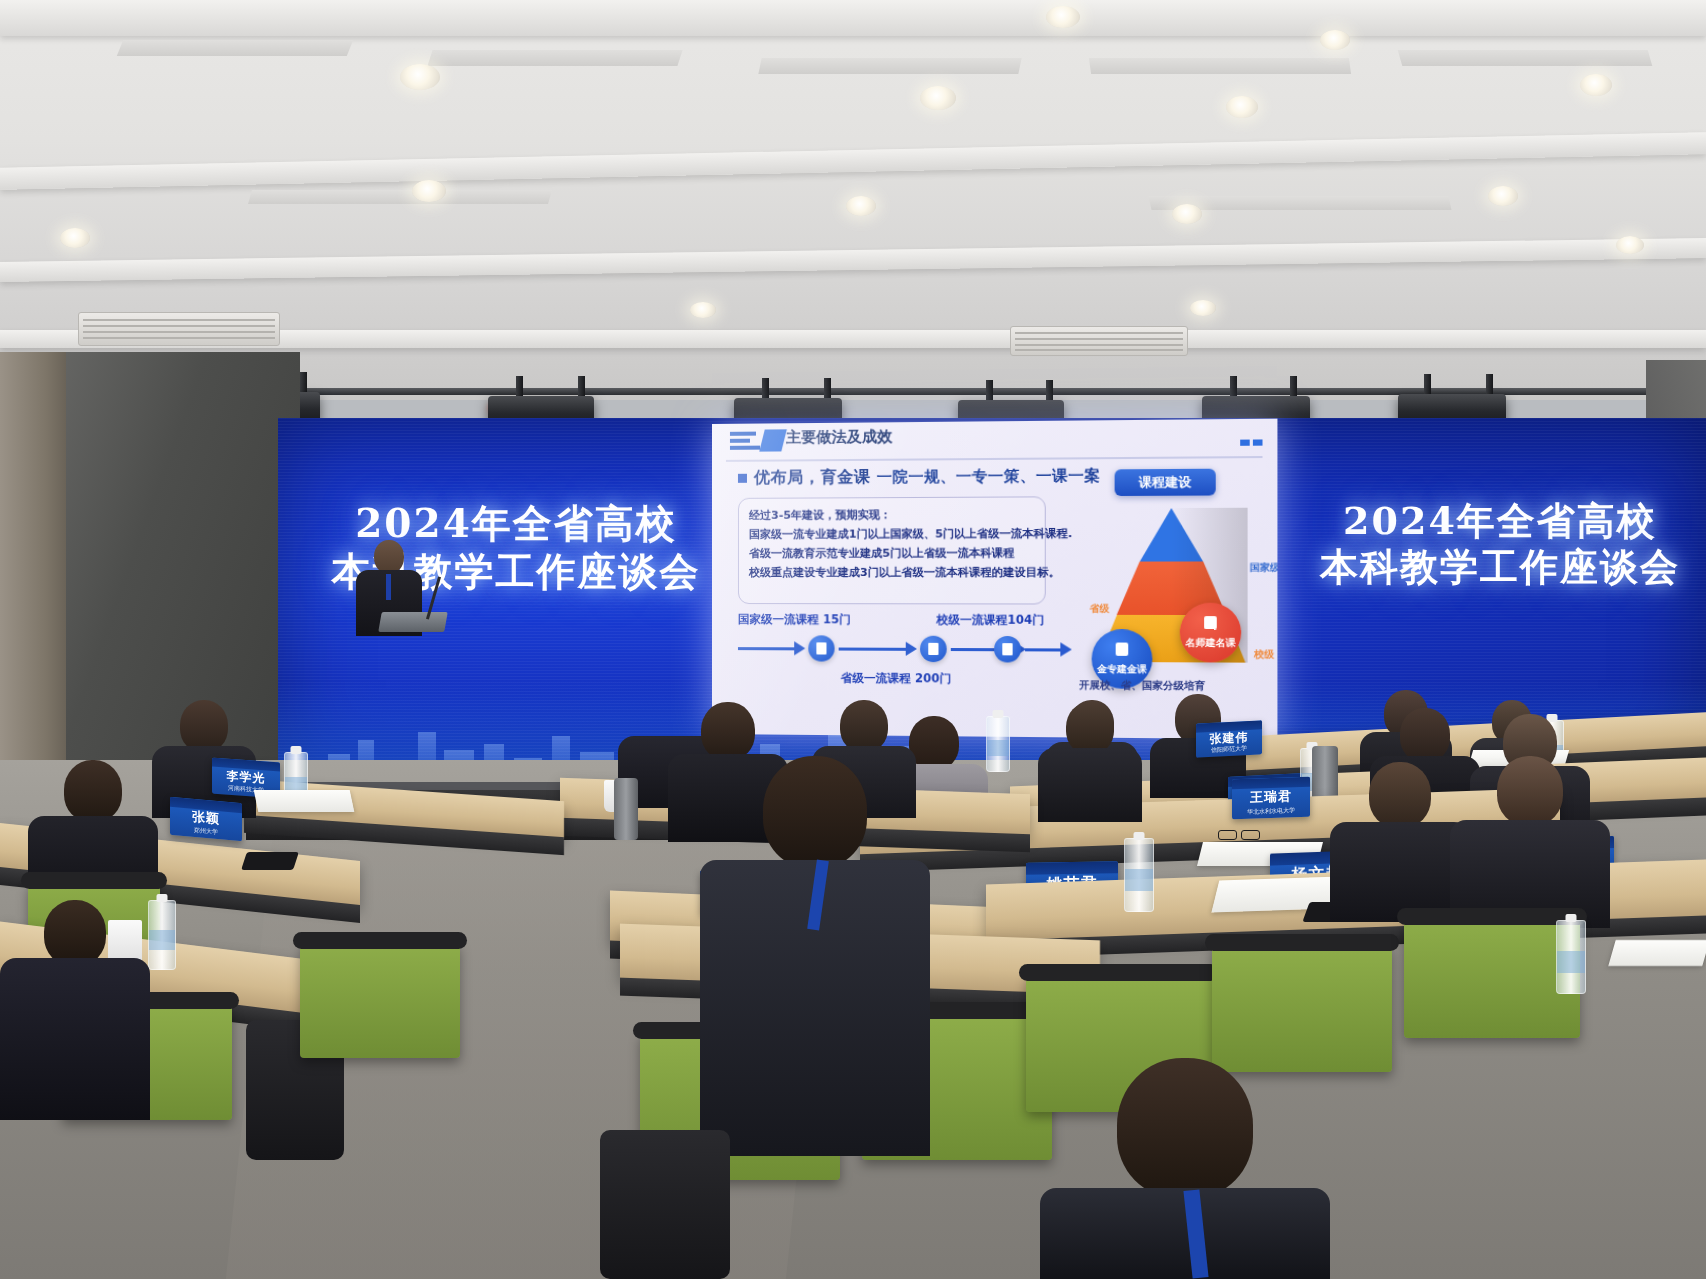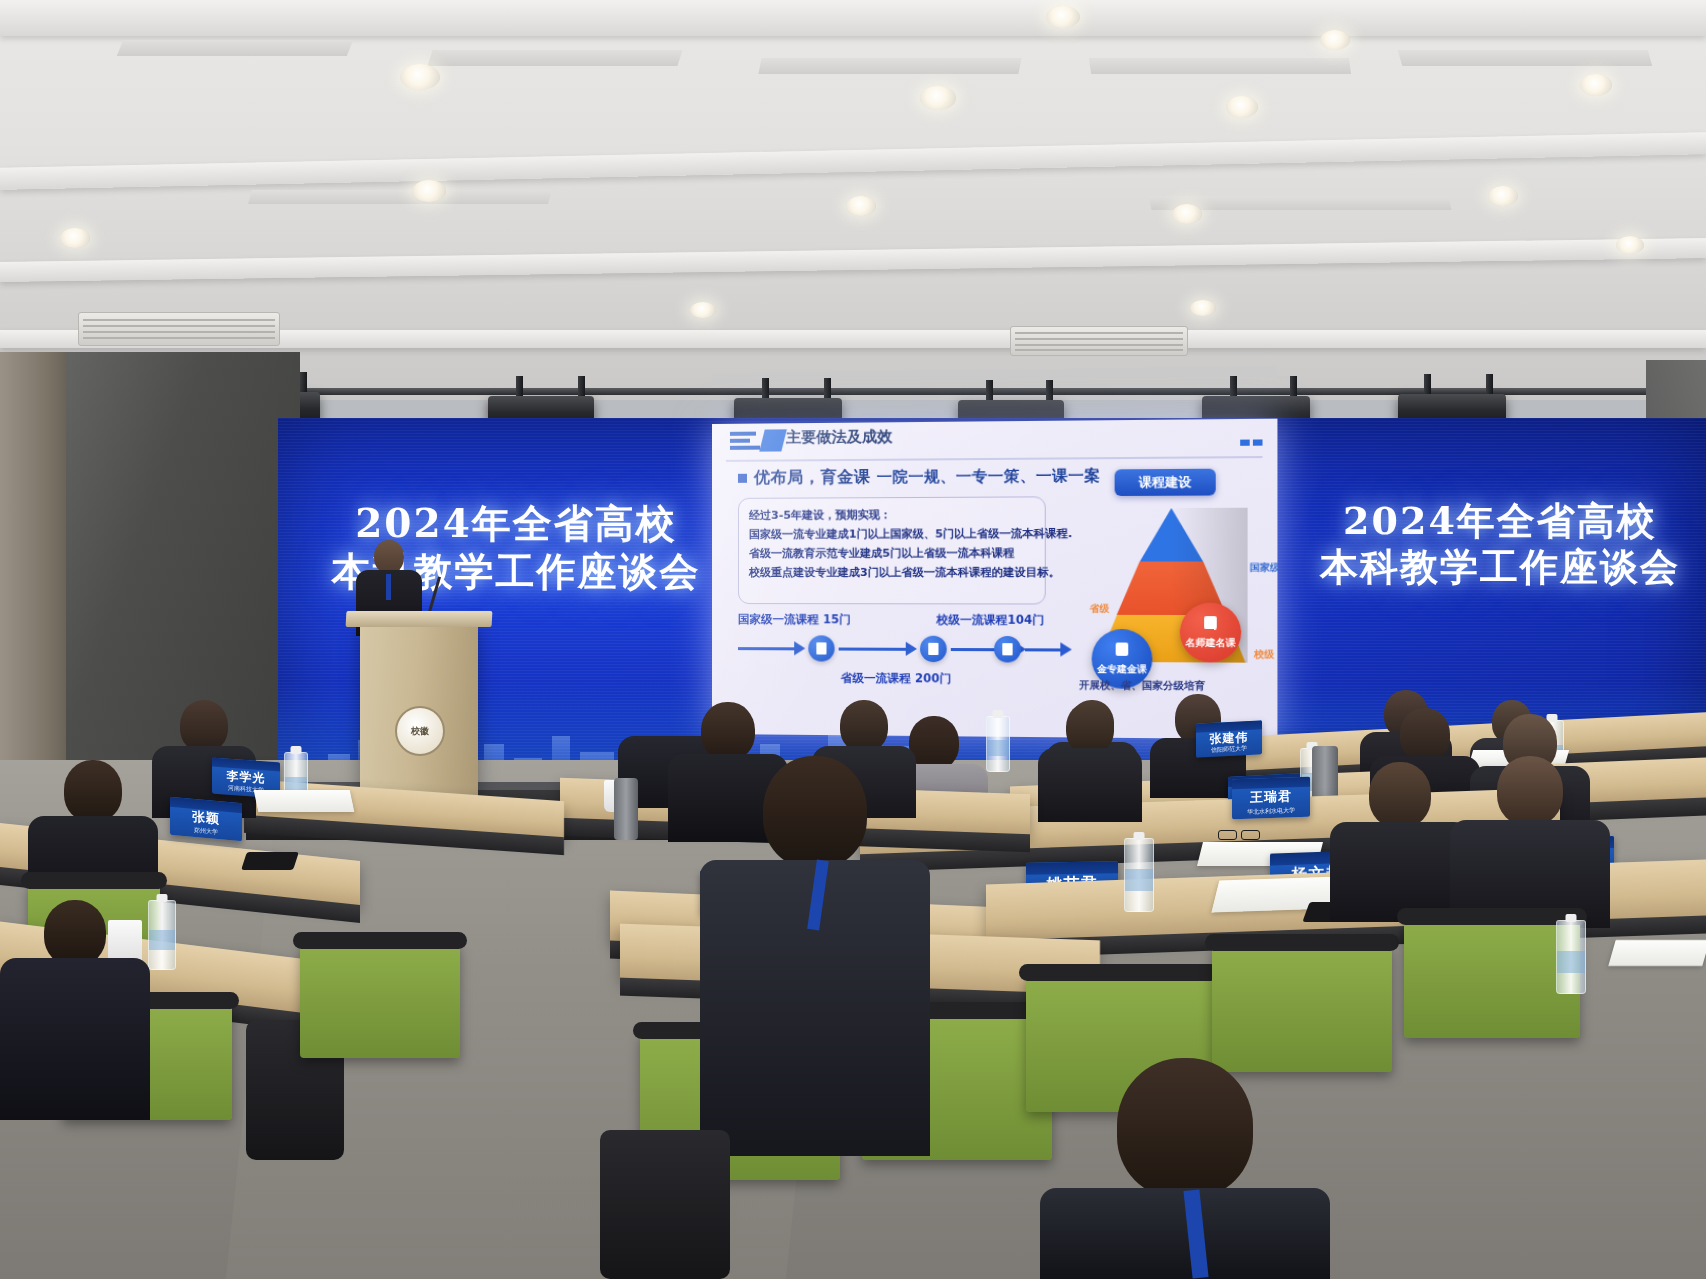--- a/index.html
+++ b/index.html
@@ -424,26 +424,20 @@
   <div class="platform">
       <div class="edge"></div>
     </div>
   <div class="speaker">
     <div class="head"></div>
       <div class="body"></div>
       <div class="lanyard"></div>
   </div>
   <div class="laptop"></div>
   <div class="mic"></div>
-  <div class="podium">
-    <div class="top"></div>
-    <div class="emblem">
-      <b>校徽</b>
-    </div>
-  </div>
 
   <div class="desk" style="left:1180px;top:726px;width:526px;height:36px;transform:skewY(-3deg);">
       <div class="front"></div>
     </div>
   <div class="person" style="left:1360px;top:690px;width:92px;height:96px;">
     <div class="head" style="top:0;width:44px;height:48px;background:linear-gradient(180deg,#54423a,#2e2520);"></div>
     <div class="torso" style="top:42px;height:54px;background:linear-gradient(180deg,#2a2a30,#17171c);"></div>
   </div>
   <div class="person" style="left:1470px;top:700px;width:84px;height:90px;">
     <div class="head" style="top:0;width:40px;height:44px;background:linear-gradient(180deg,#5b4a3e,#332a22);"></div>

